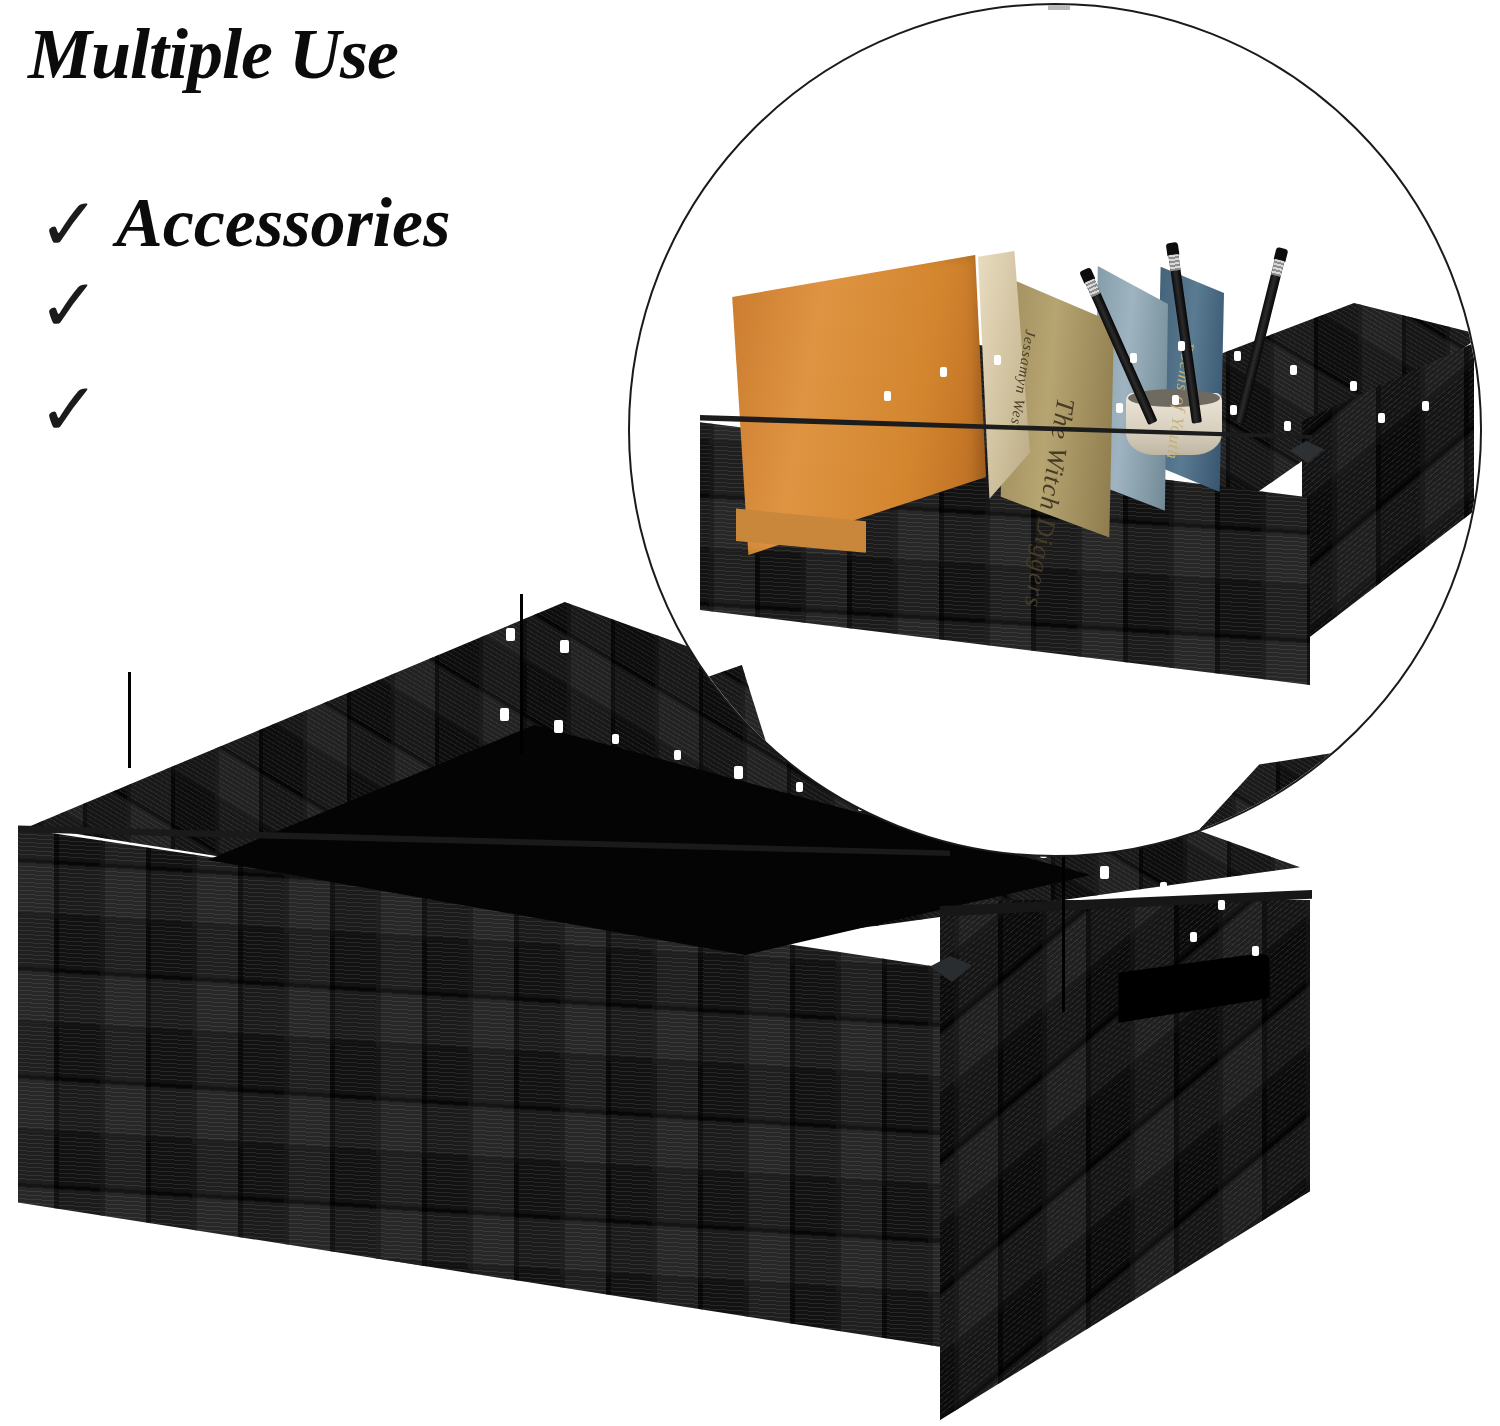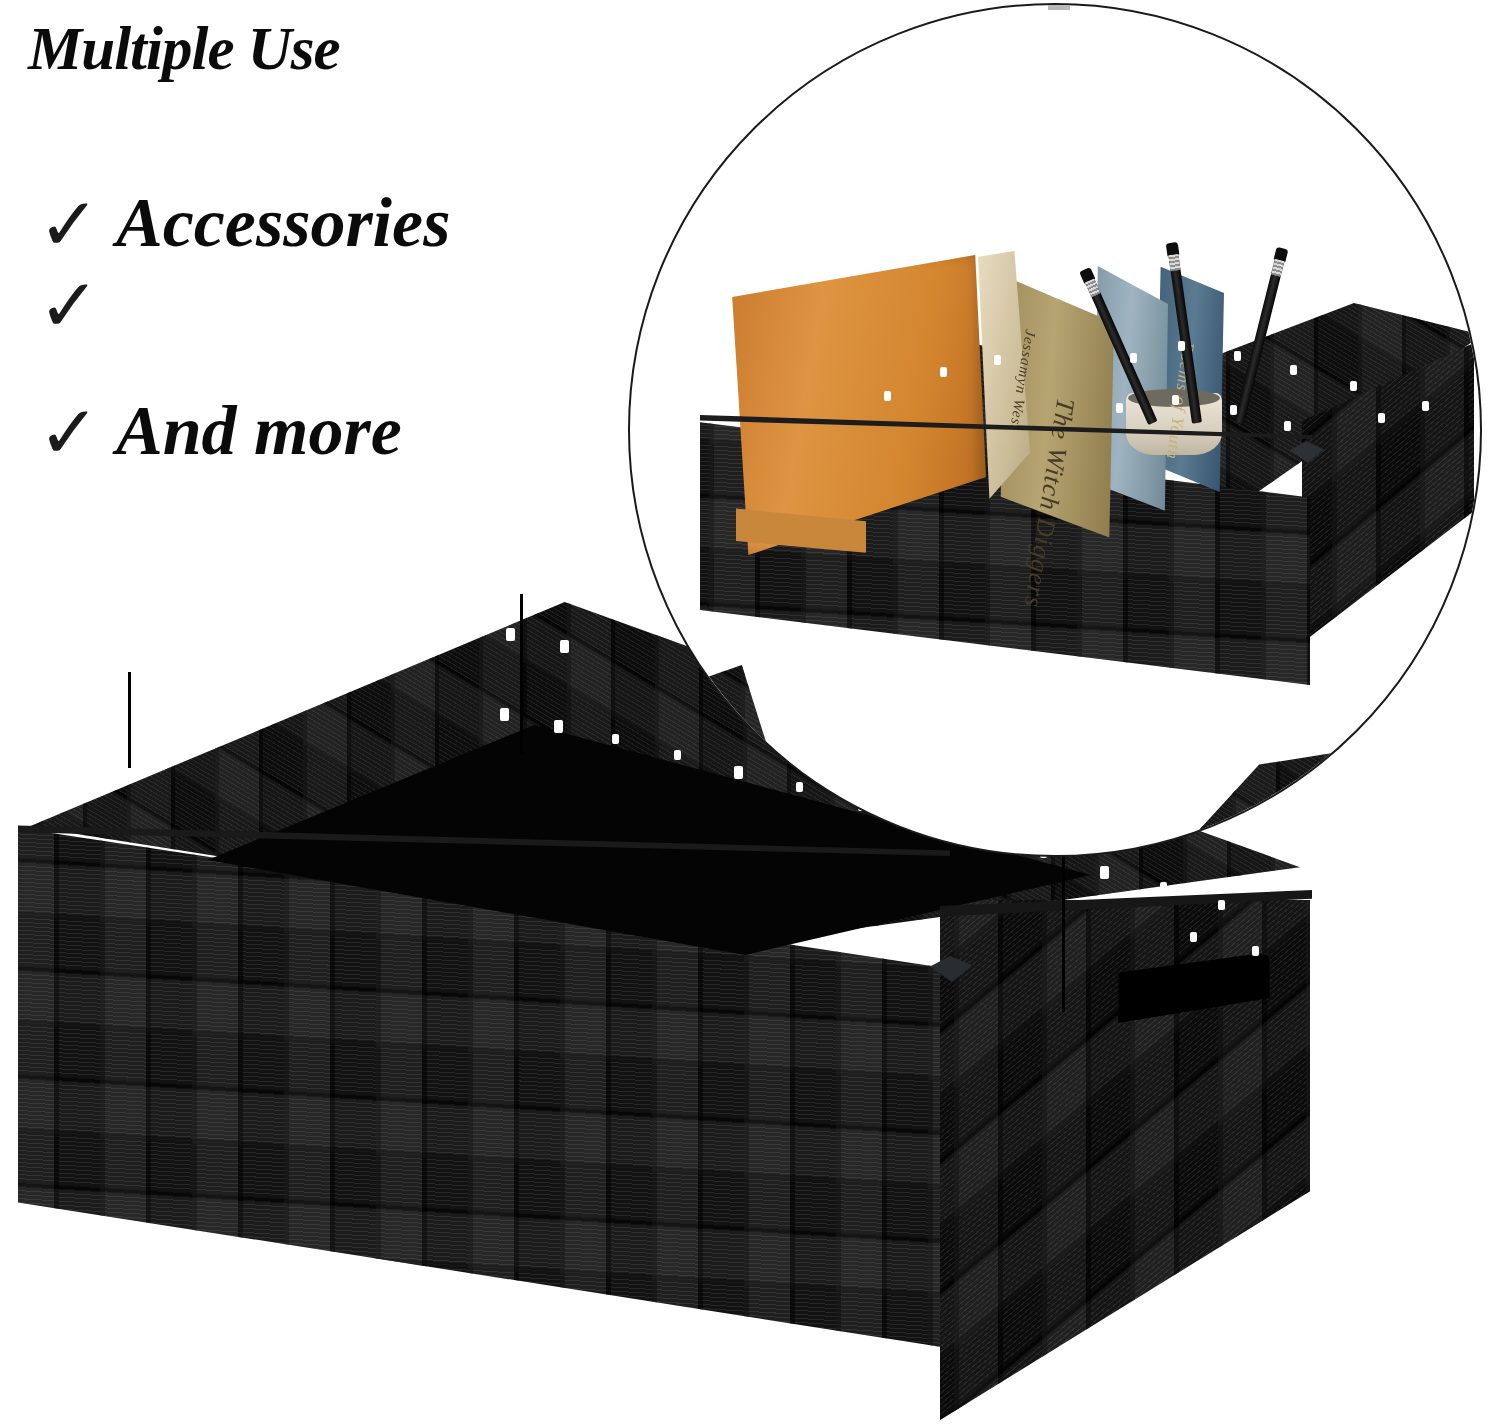--- a/index.html
+++ b/index.html
@@ -22,21 +22,21 @@
     left: 0; top: 0;
     width: 700px;
     z-index: 60;
   }
   .headline {
     position: absolute;
     left: 28px; top: 18px;
     font-family: "Liberation Serif", serif;
     font-weight: bold;
     font-style: italic;
-    font-size: 61px;
+    font-size: 72px;
     line-height: 1;
     letter-spacing: -1px;
     color: #0b0b0b;
     white-space: nowrap;
   }
   .bullets {
     position: absolute;
     left: 38px; top: 160px;
   }
   .bullet {
@@ -466,21 +466,20 @@
     <div class="bullets">
       <div class="bullet">
         <span class="tick">✓</span>
         <span class="bullet-label">Accessories</span>
       </div>
       <div class="bullet">
         <span class="tick">✓</span>
       </div>
       <div class="bullet">
         <span class="tick">✓</span>
-        <span class="bullet-label">And more</span>
       </div>
     </div>
   </div>
 
   <div id="basket-main">
 
     <div class="face" id="face-backouter">
       <div class="weave-back"></div>
     </div>
 

